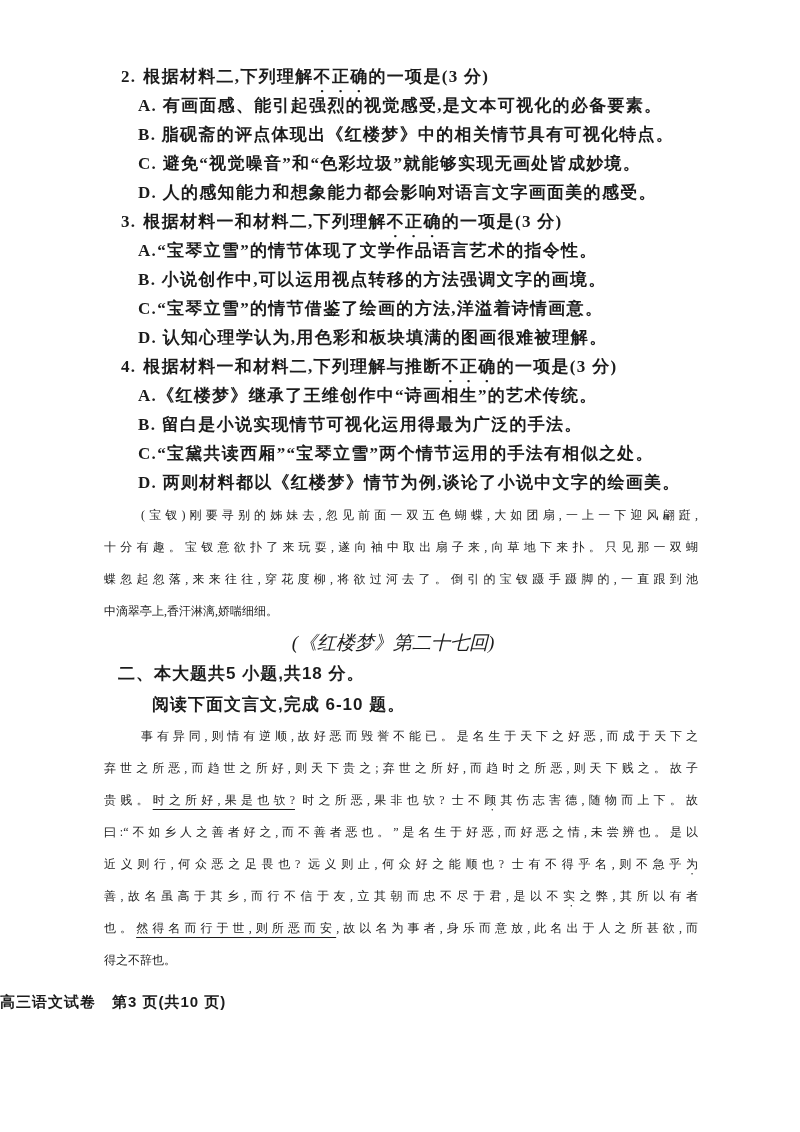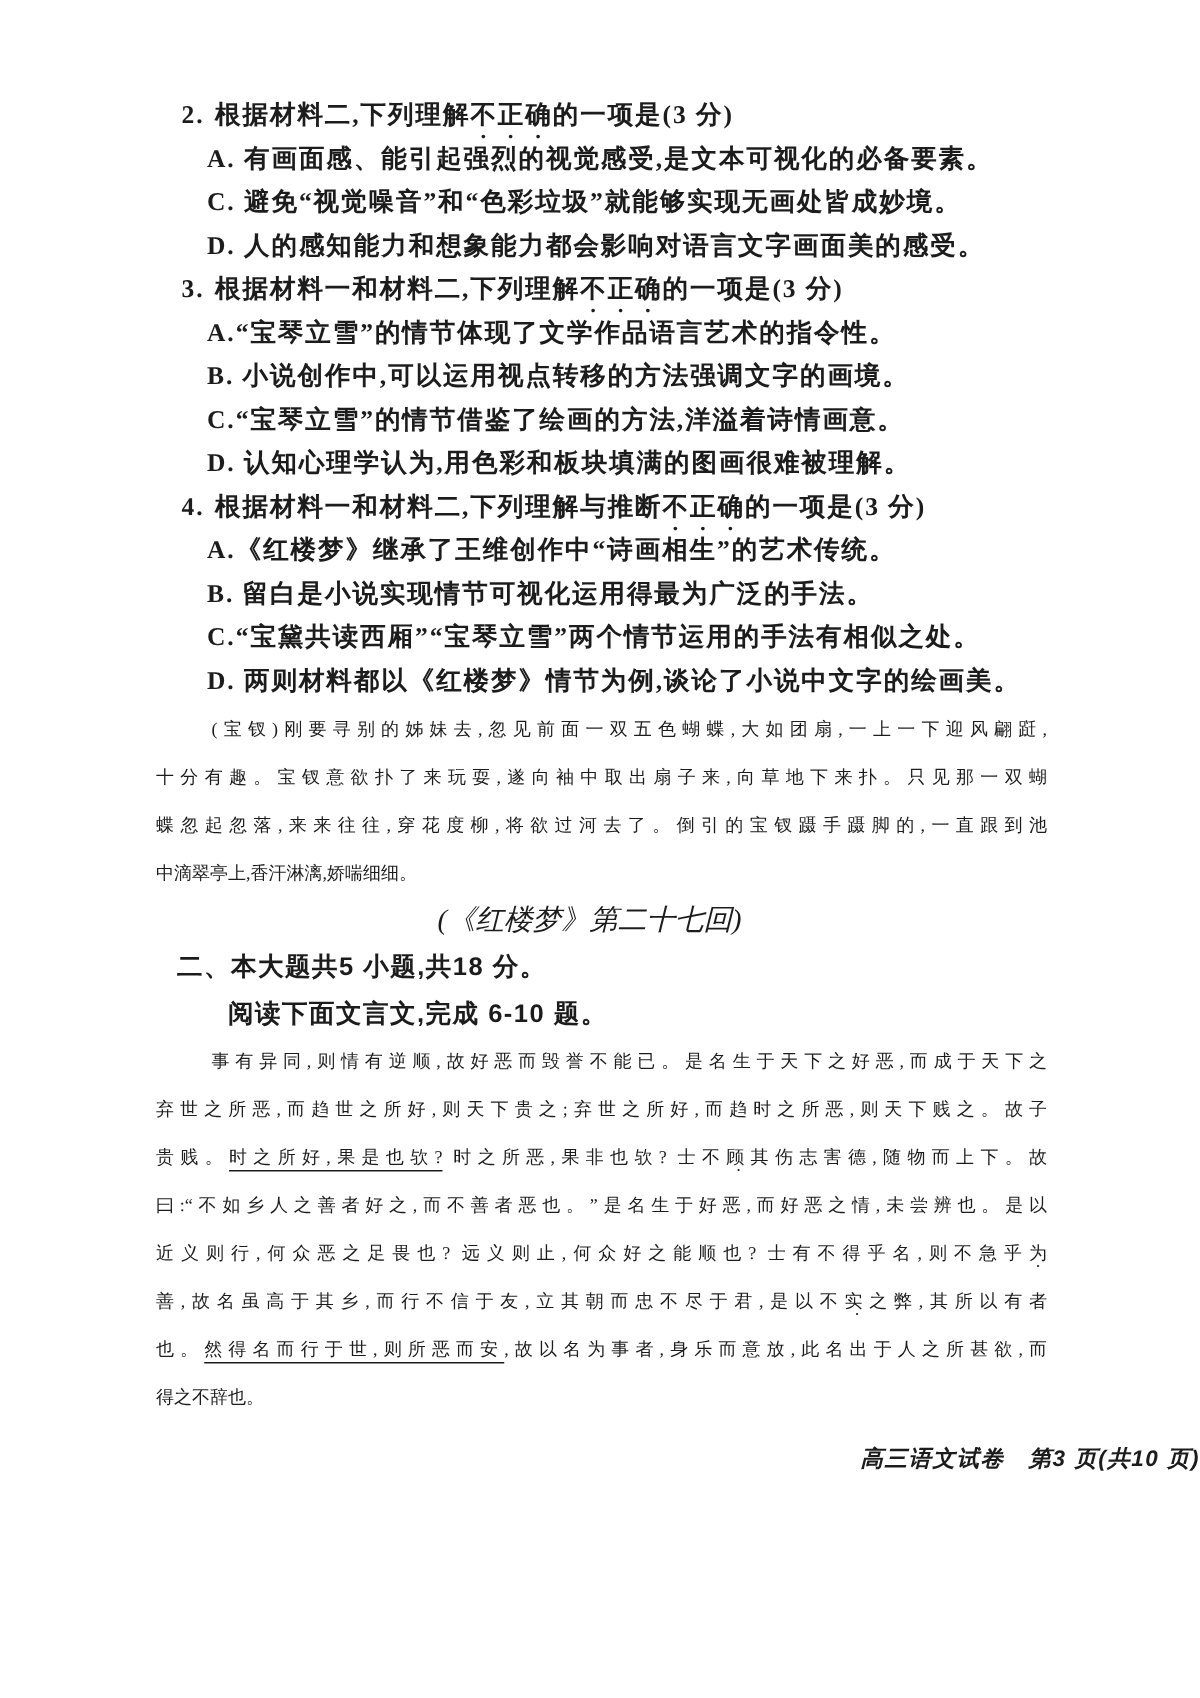--- a/index.html
+++ b/index.html
@@ -72,36 +72,36 @@
   .sec-instruction { margin-left: 152px; }
   .ul {
     text-decoration: underline;
     text-underline-offset: 5px;
     text-decoration-thickness: 1.4px;
   }
   .footer {
     margin-top: 14px;
     height: 24px;
     line-height: 24px;
-    text-align: right;
+    text-align: left;
     font-size: 15px;
     font-family: "Liberation Sans", "DejaVu Sans", sans-serif;
     font-weight: 700;
     letter-spacing: 1px;
-    font-style: italic;
   }
   .spacer-q5 { height: 2px; }
 </style>
 </head>
 <body>
 
 <div class="page">
 
   <div class="q-line q-stem"><span class="qnum">2.</span><span>根据材料二,下列理解</span><span class="emph">不正确</span><span>的一项是(3 分)</span></div>
   <div class="q-line q-option">A. 有画面感、能引起强烈的视觉感受,是文本可视化的必备要素。</div>
+  <div class="q-line q-option">B. 脂砚斋的评点体现出《红楼梦》中的相关情节具有可视化特点。</div>
   <div class="q-line q-option">C. 避免“视觉噪音”和“色彩垃圾”就能够实现无画处皆成妙境。</div>
   <div class="q-line q-option">D. 人的感知能力和想象能力都会影响对语言文字画面美的感受。</div>
 
   <div class="q-line q-stem"><span class="qnum">3.</span><span>根据材料一和材料二,下列理解</span><span class="emph">不正确</span><span>的一项是(3 分)</span></div>
   <div class="q-line q-option">A.“宝琴立雪”的情节体现了文学作品语言艺术的指令性。</div>
   <div class="q-line q-option">B. 小说创作中,可以运用视点转移的方法强调文字的画境。</div>
   <div class="q-line q-option">C.“宝琴立雪”的情节借鉴了绘画的方法,洋溢着诗情画意。</div>
   <div class="q-line q-option">D. 认知心理学认为,用色彩和板块填满的图画很难被理解。</div>
 
   <div class="q-line q-stem"><span class="qnum">4.</span><span>根据材料一和材料二,下列理解与推断</span><span class="emph">不正确</span><span>的一项是(3 分)</span></div>

